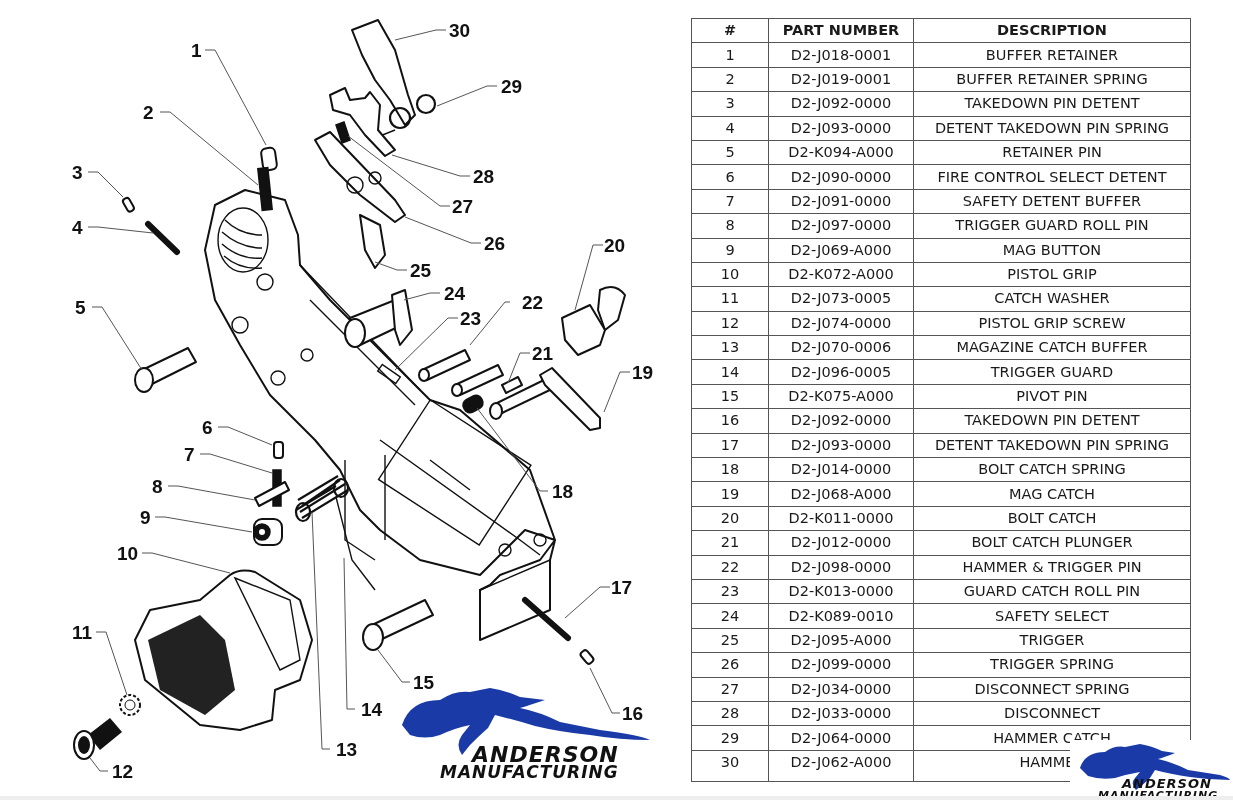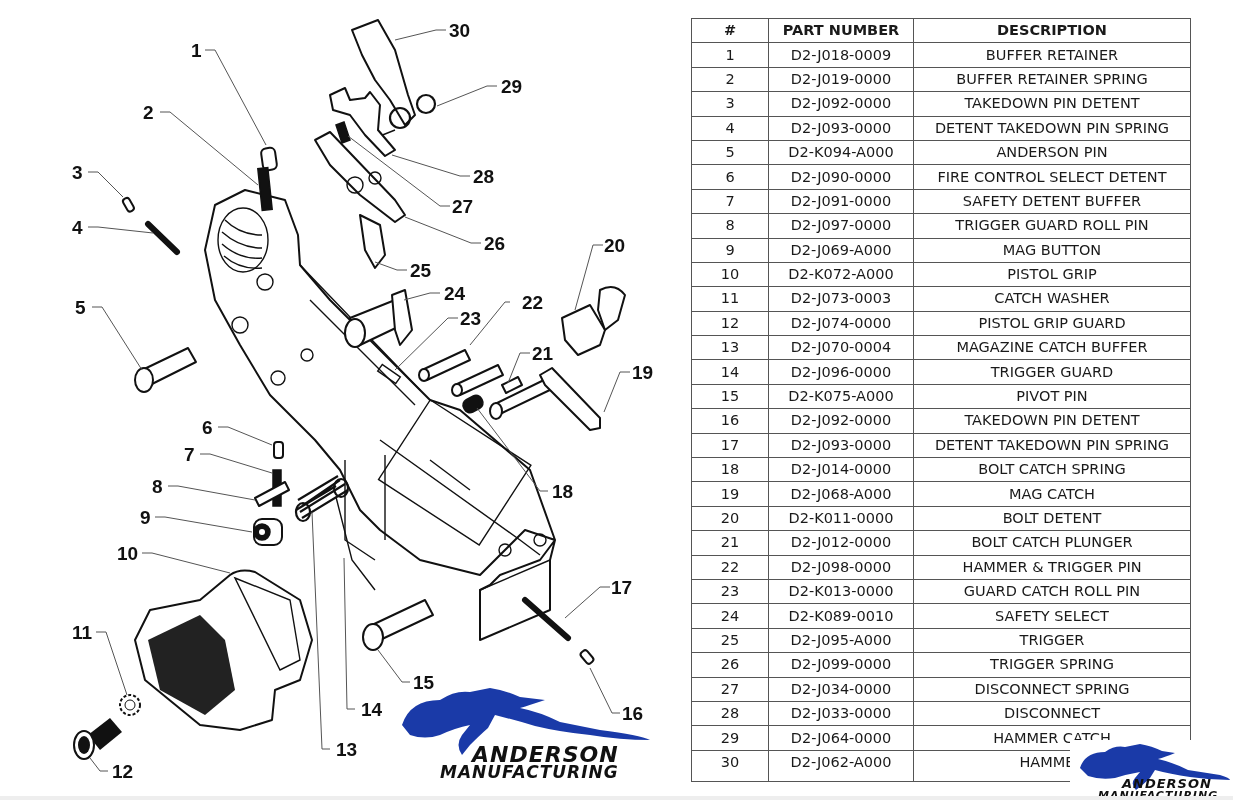--- a/index.html
+++ b/index.html
@@ -272,42 +272,42 @@
   <thead>
     <tr>
       <th>#</th>
       <th>PART NUMBER</th>
       <th>DESCRIPTION</th>
     </tr>
   </thead>
   <tbody id="parts-body">
       <tr>
         <td>1</td>
-        <td>D2-J018-0009</td>
+        <td>D2-J018-0001</td>
         <td>BUFFER RETAINER</td>
       </tr>
       <tr>
         <td>2</td>
-        <td>D2-J019-0000</td>
+        <td>D2-J019-0001</td>
         <td>BUFFER RETAINER SPRING</td>
       </tr>
       <tr>
         <td>3</td>
         <td>D2-J092-0000</td>
         <td>TAKEDOWN PIN DETENT</td>
       </tr>
       <tr>
         <td>4</td>
         <td>D2-J093-0000</td>
         <td>DETENT TAKEDOWN PIN SPRING</td>
       </tr>
       <tr>
         <td>5</td>
         <td>D2-K094-A000</td>
-        <td>ANDERSON PIN</td>
+        <td>RETAINER PIN</td>
       </tr>
       <tr>
         <td>6</td>
         <td>D2-J090-0000</td>
         <td>FIRE CONTROL SELECT DETENT</td>
       </tr>
       <tr>
         <td>7</td>
         <td>D2-J091-0000</td>
         <td>SAFETY DETENT BUFFER</td>
@@ -322,36 +322,36 @@
         <td>D2-J069-A000</td>
         <td>MAG BUTTON</td>
       </tr>
       <tr>
         <td>10</td>
         <td>D2-K072-A000</td>
         <td>PISTOL GRIP</td>
       </tr>
       <tr>
         <td>11</td>
-        <td>D2-J073-0003</td>
+        <td>D2-J073-0005</td>
         <td>CATCH WASHER</td>
       </tr>
       <tr>
         <td>12</td>
         <td>D2-J074-0000</td>
-        <td>PISTOL GRIP GUARD</td>
+        <td>PISTOL GRIP SCREW</td>
       </tr>
       <tr>
         <td>13</td>
-        <td>D2-J070-0004</td>
+        <td>D2-J070-0006</td>
         <td>MAGAZINE CATCH BUFFER</td>
       </tr>
       <tr>
         <td>14</td>
-        <td>D2-J096-0000</td>
+        <td>D2-J096-0005</td>
         <td>TRIGGER GUARD</td>
       </tr>
       <tr>
         <td>15</td>
         <td>D2-K075-A000</td>
         <td>PIVOT PIN</td>
       </tr>
       <tr>
         <td>16</td>
         <td>D2-J092-0000</td>
@@ -368,21 +368,21 @@
         <td>BOLT CATCH SPRING</td>
       </tr>
       <tr>
         <td>19</td>
         <td>D2-J068-A000</td>
         <td>MAG CATCH</td>
       </tr>
       <tr>
         <td>20</td>
         <td>D2-K011-0000</td>
-        <td>BOLT DETENT</td>
+        <td>BOLT CATCH</td>
       </tr>
       <tr>
         <td>21</td>
         <td>D2-J012-0000</td>
         <td>BOLT CATCH PLUNGER</td>
       </tr>
       <tr>
         <td>22</td>
         <td>D2-J098-0000</td>
         <td>HAMMER &amp; TRIGGER PIN</td>

